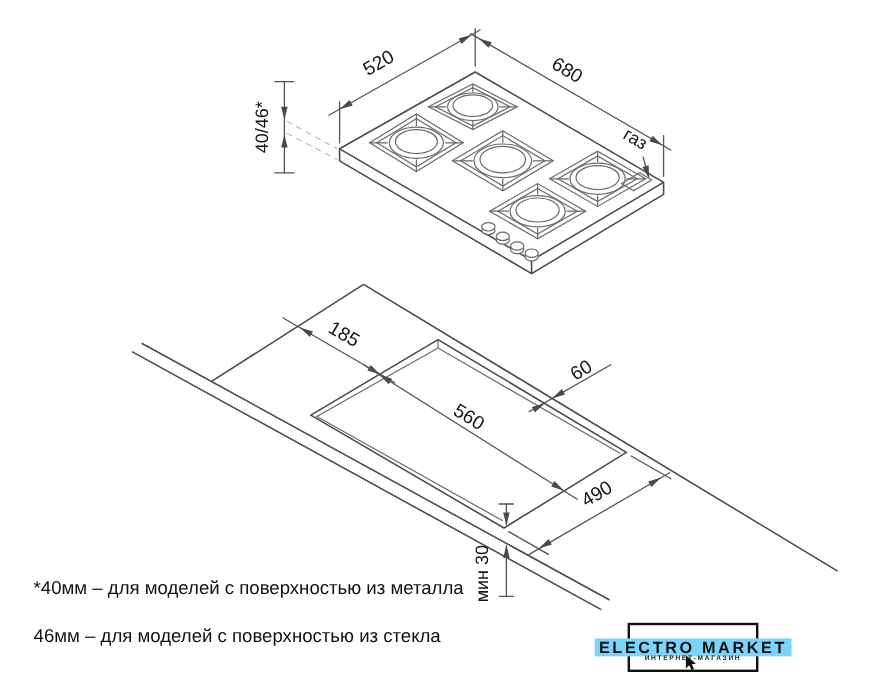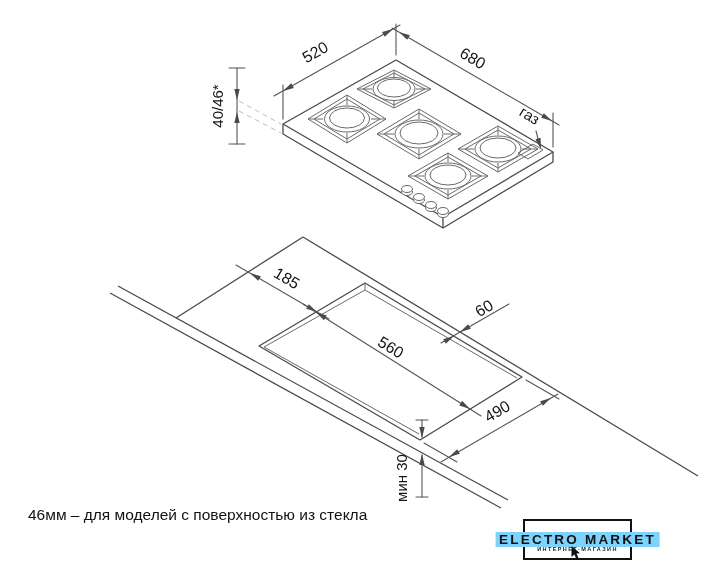--- a/index.html
+++ b/index.html
@@ -172,21 +172,22 @@
     </g>
 
     <text class="dimtxt" x="284" y="283" transform="rotate(30.4 284 283)" text-anchor="middle">185</text>
     <text class="dimtxt" x="487" y="313" transform="rotate(-31 487 313)" text-anchor="middle">60</text>
     <text class="dimtxt" x="388" y="352" transform="rotate(31.5 388 352)" text-anchor="middle">560</text>
     <text class="dimtxt" x="500" y="416" transform="rotate(-30.5 500 416)" text-anchor="middle">490</text>
     <text class="dimtxt2" x="407" y="478" transform="rotate(-90 407 478)" text-anchor="middle">мин 30</text>
   </g>
 </svg>
 
-  <div class="footnote" style="top:502px;">46мм – для моделей с поверхностью из стекла</div>
+  <div class="footnote" style="top:478px;">*40мм – для моделей с поверхностью из металла</div>
+  <div class="footnote" style="top:518px;">46мм – для моделей с поверхностью из стекла</div>
 
   <div class="logo">
     <div class="logo-title">ELECTRO MARKET</div>
     <div class="logo-sub">ИНТЕРНЕТ-МАГАЗИН</div>
     <svg class="logo-cursor" width="10" height="13" viewBox="0 0 10 13">
       <polygon points="0.5,0 0.5,11 3.3,8.4 5.2,12.4 7.4,11.4 5.5,7.6 9,7.2" fill="#111"></polygon>
     </svg>
   </div>
 
 </div>

